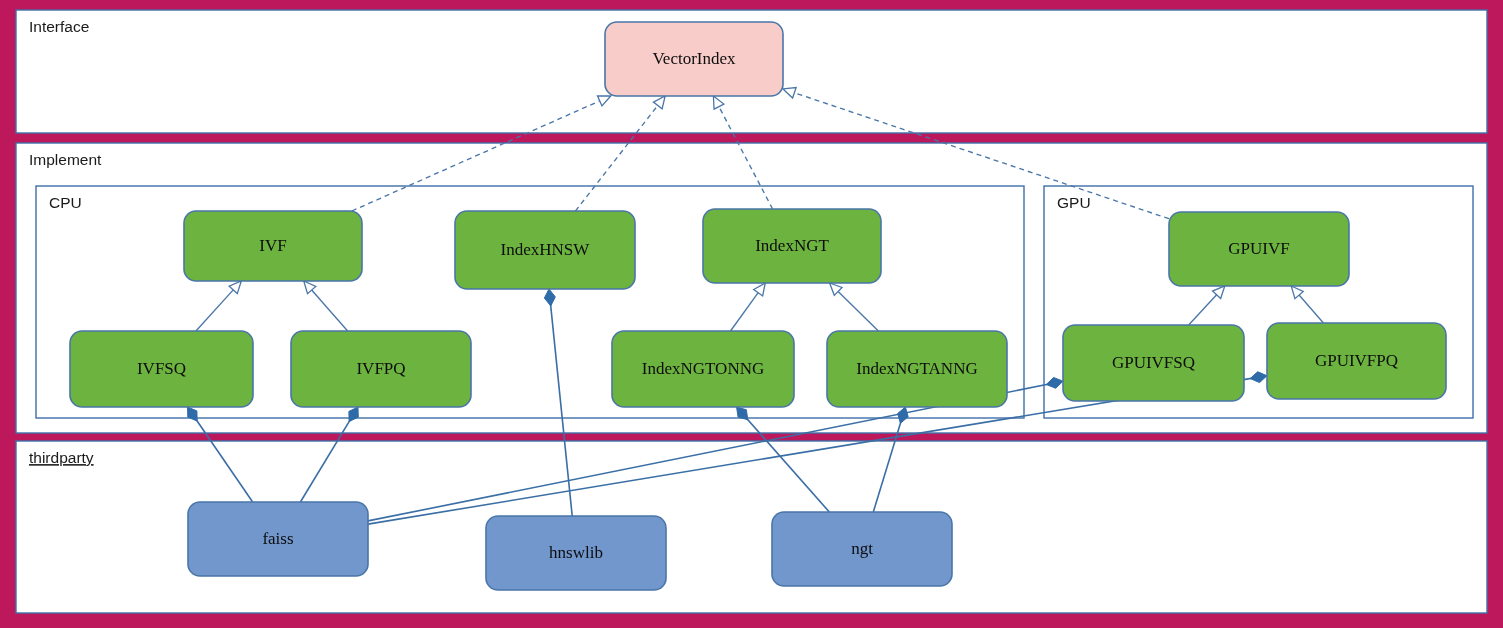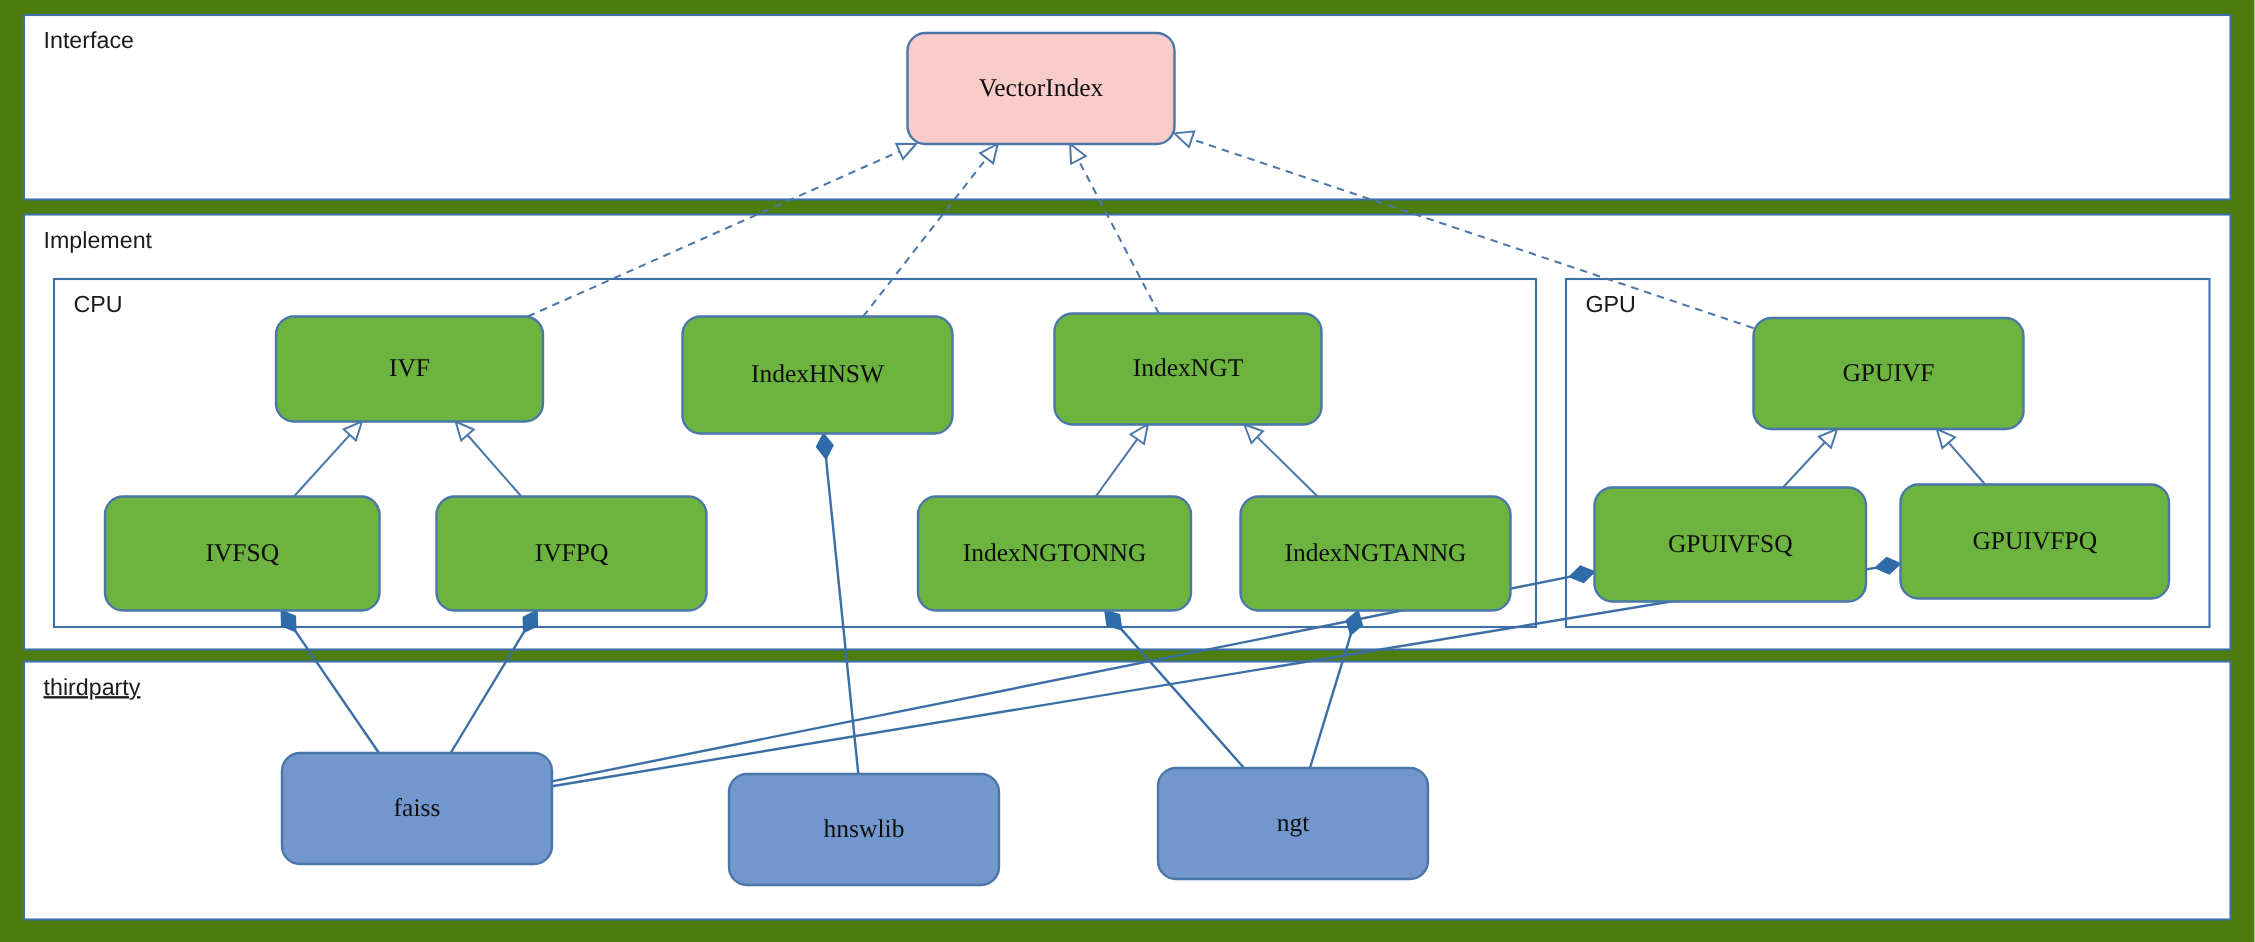--- a/index.html
+++ b/index.html
@@ -7,21 +7,21 @@
     padding: 0;
     background: #ffffff;
   }
   body {
     font-family: "Liberation Sans", sans-serif;
   }
   #diagram-root {
     position: relative;
     width: 1503px;
     height: 628px;
-    background: #4d7c0f;
+    background: #be185d;
     overflow: hidden;
   }
   svg#diagram-svg {
     display: block;
     width: 1503px;
     height: 628px;
   }
   .container-rect {
     fill: #ffffff;
     stroke: #3f6fa8;

